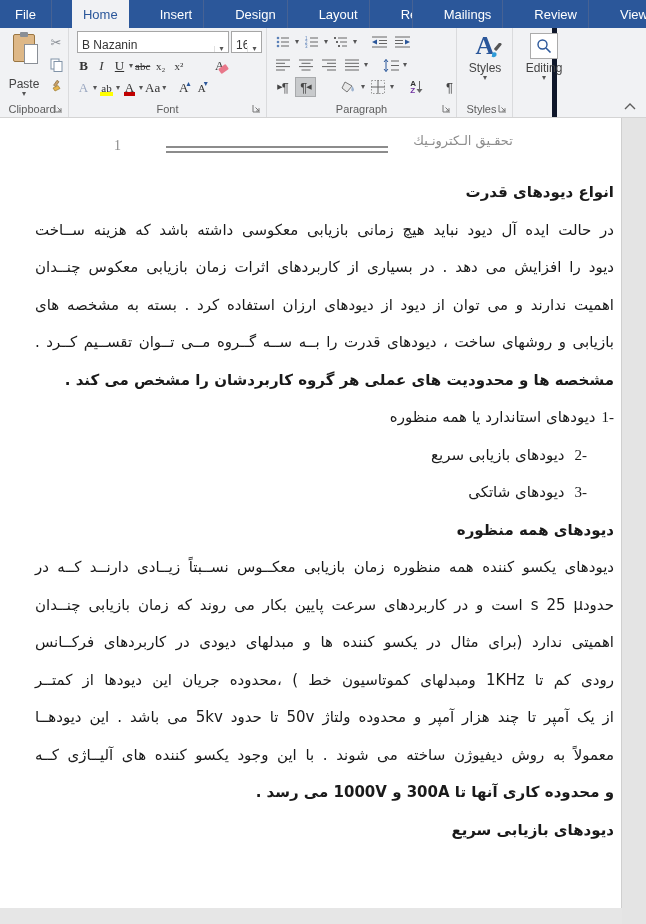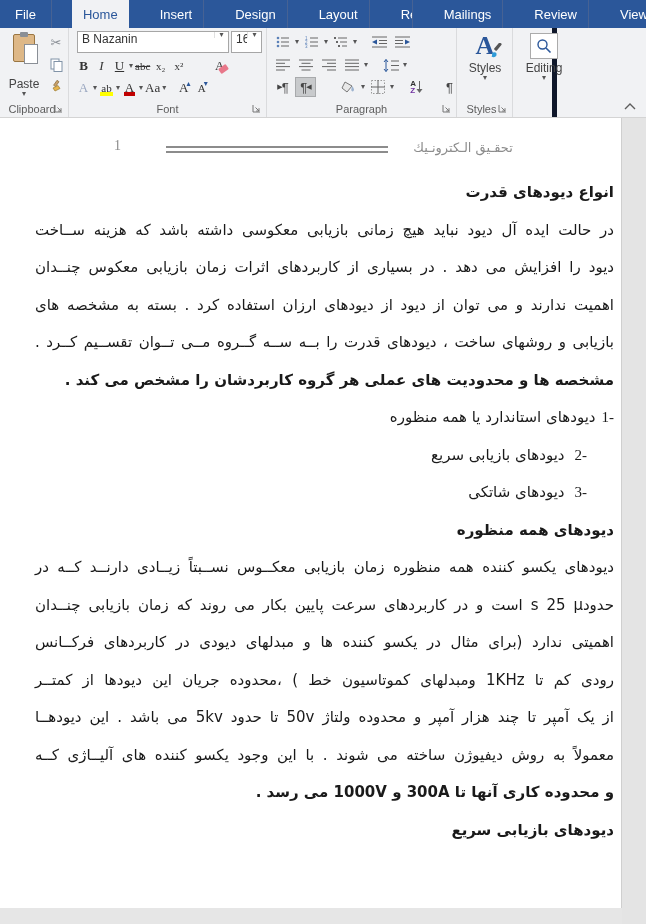--- a/index.html
+++ b/index.html
@@ -30,21 +30,21 @@
   .g-clip { left:0; width:69px; }
   .paste-btn { position:absolute; left:4px; top:4px; width:40px; height:66px; display:flex; flex-direction:column; align-items:center; }
   .clipicon { width:22px; height:28px; background:#deb887; border:1px solid #9a7642; border-radius:2px; position:relative; }
   .clipicon .clip { position:absolute; top:-3px; left:6px; width:8px; height:5px; background:#8a8f96; border-radius:1px; }
   .clipicon .paper { position:absolute; right:-4px; bottom:-3px; width:14px; height:20px; background:#fff; border:1px solid #8a8f96; }
   .clip-col { position:absolute; left:46px; top:5px; display:flex; flex-direction:column; gap:3px; }
   .small-btn { width:20px; height:19px; display:flex; align-items:center; justify-content:center; }
 
   
   .g-font { left:69px; width:198px; }
-  .combo { position:absolute; top:3px; height:22px; background:#fff; border:1px solid #a6a6a6; display:flex; align-items:flex-start; font-size:12px; color:#333; }
+  .combo { position:absolute; top:3px; height:22px; background:#fff; border:1px solid #a6a6a6; display:flex; align-items:flex-end; font-size:12px; color:#333; }
   .combo .cval { flex:1; padding:0 4px; white-space:nowrap; overflow:hidden; }
   .combo .cdrop { width:14px; text-align:center; border-left:1px solid #e0e0e0; }
   .fname { left:8px; width:152px; }
   .fsize { left:162px; width:31px; }
   .frow { position:absolute; left:6px; display:flex; align-items:center; gap:1px; }
   .frow2 { top:28px; }
   .frow3 { top:50px; }
   .fbtn { min-width:17px; height:20px; display:inline-flex; align-items:center; justify-content:center; font-size:13px; color:#333; }
   .ub { text-decoration:underline; }
   .strike { text-decoration:line-through; font-size:11px; }
@@ -85,21 +85,21 @@
 
   
   .canvas { position:absolute; top:118px; left:0; width:646px; height:806px; background:#e6e6e6; }
   .page { position:absolute; top:0; left:0; width:622px; height:790px; background:#fff; border-right:1px solid #cfcfcf; }
   .scrolltrack { position:absolute; top:0; right:0; width:24px; height:806px; background:#e4e4e4; }
 
   .doc { position:absolute; top:0; left:0; right:1px; direction:rtl; font-family:"DejaVu Sans", sans-serif; color:#1a1a1a; padding:0 6px 0 35px; }
   .hdr { position:relative; height:30px; margin-top:14px; direction:ltr; color:#8c8c8c; }
   .hdr .pnum { position:absolute; left:79px; top:6px; font-size:14px; font-family:"Liberation Serif", serif; }
   .hdr .dline { position:absolute; left:131px; top:14px; width:222px; height:7px; border-top:2px solid #8c8c8c; border-bottom:2px solid #8c8c8c; }
-  .hdr .htitle { position:absolute; left:354px; top:8px; width:148px; text-align:center; font-size:13px; direction:rtl; white-space:nowrap; }
+  .hdr .htitle { position:absolute; left:354px; top:1px; width:148px; text-align:center; font-size:13px; direction:rtl; white-space:nowrap; }
 
   .h-line { line-height:37.5px; font-size:15px; font-weight:bold; text-align:right; }
   .h1x { margin-top:12px; }
   .docline { line-height:37.5px; font-size:15px; text-align:justify; text-align-last:justify; white-space:nowrap; }
   .lastline { text-align:right; text-align-last:right;font-weight:bold; }
   .li { line-height:37.5px; font-size:15px; text-align:right; }
   .li .num { display:inline-block; direction:ltr; margin-left:6px; font-family:"Liberation Serif", serif; }
   .li-indent { padding-right:27px; }
   .li-indent .num { margin-left:10px; }
 

